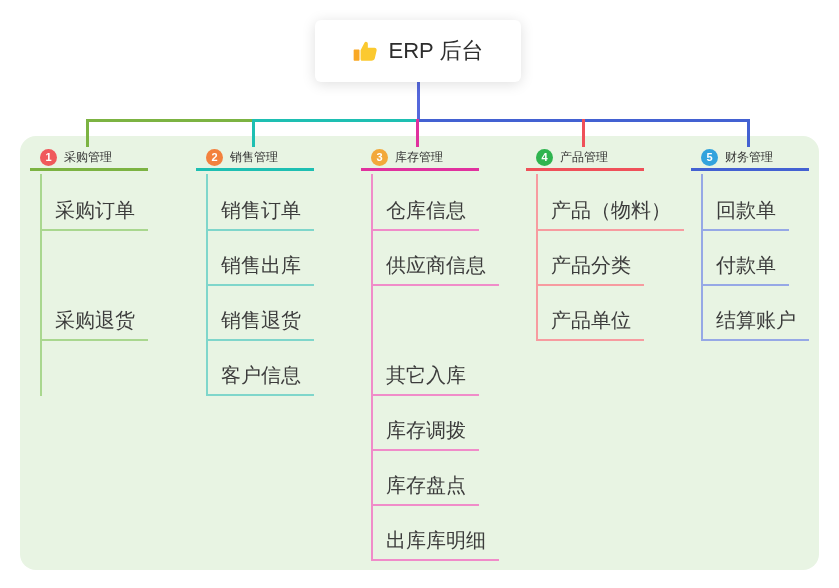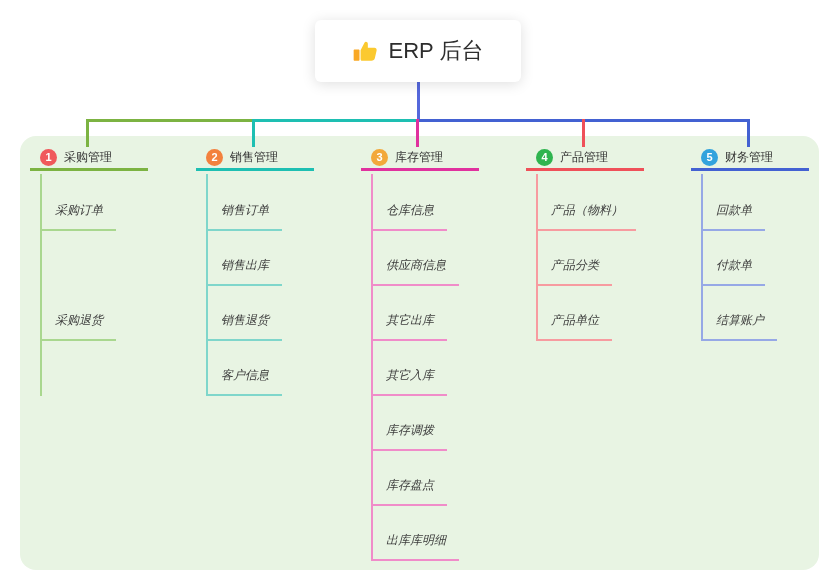--- a/index.html
+++ b/index.html
@@ -45,24 +45,23 @@
     background:var(--badge); color:#fff; font-size:11px; font-weight:bold;
     line-height:17px; text-align:center;
   }
   .branch-label { font-size:12px; color:#333; white-space:nowrap; }
 
   .vline { position:absolute; left:10px; top:28px; width:2px; background:var(--light); }
   .vline.n3 { height:167px; } .vline.n4 { height:222px; } .vline.n7 { height:387px; }
 
   .item {
     position:absolute; left:10px;
-    font-size:12px; color:#3c3c3c; white-space:nowrap; line-height:20px;
+    font-size:20px; color:#3c3c3c; white-space:nowrap; line-height:20px;
     padding:0 13px 9px 15px;
     border-bottom:2px solid var(--light);
-    font-style:italic;
   }
   .r0{top:54px} .r1{top:109px} .r2{top:164px} .r3{top:219px}
   .r4{top:274px} .r5{top:329px} .r6{top:384px}
 </style>
 </head>
 <body>
 
 <div class="canvas">
 
   <div class="panel"></div>
@@ -108,21 +107,20 @@
   </div>
 
   <div class="branch" id="branch-2" style="--strong: #E0319E; --light: #F08CC9; --badge: #F2A83B;">
     <div class="branch-header">
       <span class="badge">3</span>
       <span class="branch-label">库存管理</span>
     </div>
     <div class="vline n7"></div>
     <div class="item r0">仓库信息</div>
     <div class="item r1">供应商信息</div>
-    <div class="item r2">其它出库</div>
     <div class="item r3">其它入库</div>
     <div class="item r4">库存调拨</div>
     <div class="item r5">库存盘点</div>
     <div class="item r6">出库库明细</div>
   </div>
 
   <div class="branch" id="branch-3" style="--strong: #EF5059; --light: #F79BA0; --badge: #2FB44F;">
     <div class="branch-header">
       <span class="badge">4</span>
       <span class="branch-label">产品管理</span>

